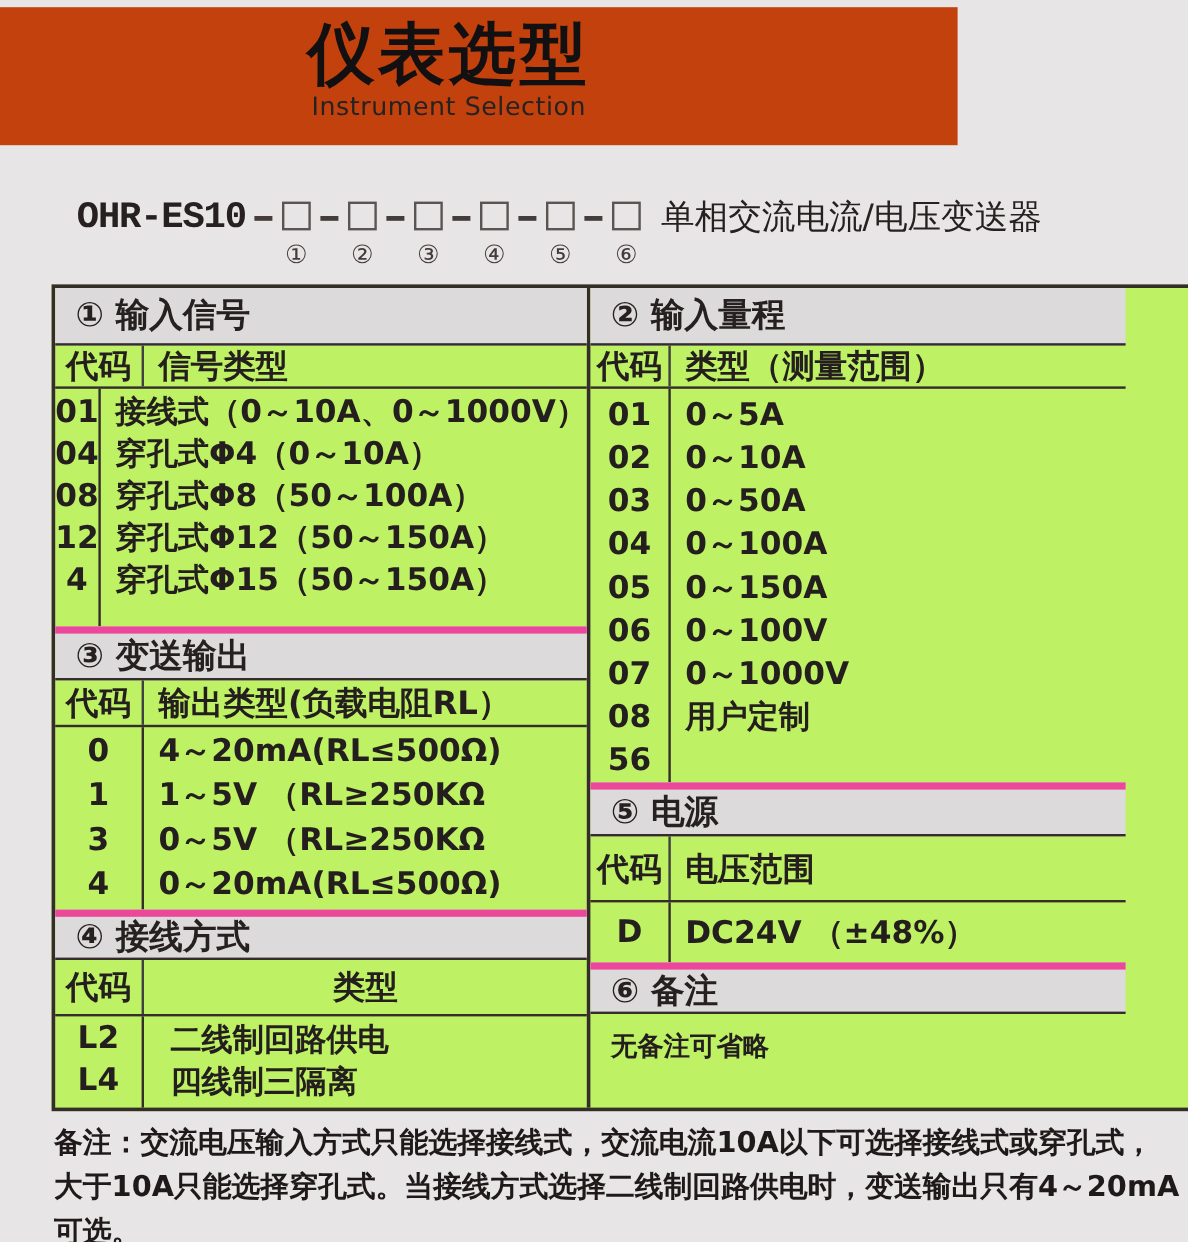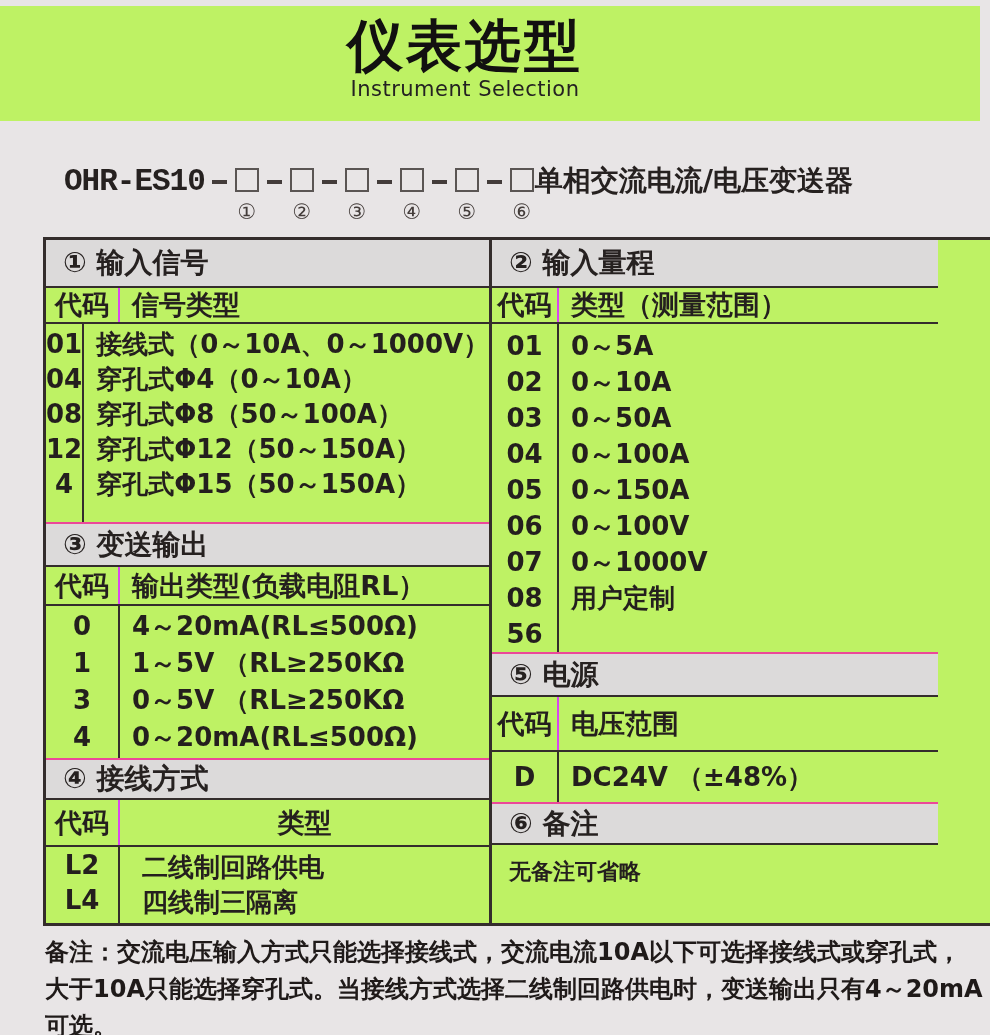--- a/index.html
+++ b/index.html
@@ -7,22 +7,22 @@
   body {
     position:relative;
     background:#e8e5e6;
     font-family:"DejaVu Sans", sans-serif;
     color:#241f1e;
     overflow:hidden;
   }
 
   
   .title-band {
-    position:absolute; left:0; top:6px; width:980px; height:115px;
-    background:#bef264; text-align:center;
+    position:absolute; left:0; top:6px; width:798px; height:115px;
+    background:#c2410c; text-align:center;
   }
   .title-inner { display:inline-block; transform:translateX(-25px); }
   .page-title {
     font-size:56px; font-weight:bold; color:#121010;
     letter-spacing:3px; margin-top:9px; line-height:62px;
   }
   .page-subtitle {
     font-size:21px; color:#242222; letter-spacing:0.5px; line-height:24px;
   }
 
@@ -33,44 +33,44 @@
   }
   .model-prefix {
     font-family:"Liberation Mono", monospace; font-weight:bold;
     font-size:31px; line-height:32px; letter-spacing:-1px; color:#262120;
   }
   .dash { width:15px; height:4px; background:#433c3a; margin:14px 7px 0 7px; flex-shrink:0; }
   .box-wrap { width:26px; text-align:center; flex-shrink:0; }
   .model-box { width:24px; height:24px; border:2px solid #5a5553; margin:2px auto 0 auto; }
   .pos-label { font-size:21px; color:#433c3a; margin-top:9px; line-height:22px; }
   .model-suffix {
-    font-size:28px; font-weight:bold; color:#262120;
-    margin-left:0; line-height:30px; white-space:nowrap;
+    font-size:28px; font-weight:normal; color:#262120;
+    margin-left:16px; line-height:30px; white-space:nowrap;
   }
 
   
   .sel-table {
     position:absolute; left:43px; top:237px; width:964px; height:689px;
     border:3px solid #342d2c; background:#bef264; display:flex;
   }
   .t-col { display:flex; flex-direction:column; }
   .t-col.left  { width:446px; border-right:3px solid #342d2c; }
   .t-col.right { width:446px; }
   .t-col > div { flex-shrink:0; }
 
   .band {
-    background:#dcdada; border-top:2px solid #ec4899; border-bottom:2px solid #342d2c;
+    background:#dcdada; border-top:6px solid #ec4899; border-bottom:2px solid #342d2c;
     display:flex; align-items:center; padding-left:17px;
     font-size:28px; font-weight:bold; color:#262120; white-space:nowrap;
   }
   .t-col > .band:first-child { border-top:none; }
 
   .hdr { display:flex; border-bottom:2px solid #342d2c; font-weight:bold; font-size:27px; }
   .hdr .code {
-    border-right:2px solid #d946ef;
+    border-right:2px solid #404040;
     display:flex; align-items:center; justify-content:center; white-space:nowrap;
   }
   .hdr .type { flex:1; display:flex; align-items:center; padding-left:12px; white-space:nowrap; }
   .hdr .type.centered { justify-content:center; padding-left:0; }
 
   .datablock { display:flex; font-weight:bold; font-size:26px; }
   .datablock .code-col { border-right:2px solid #342d2c; text-align:center; }
   .datablock .type-col { flex:1; padding-left:12px; white-space:nowrap; }
 
   .left  .code, .left  .code-col { width:74px; }

